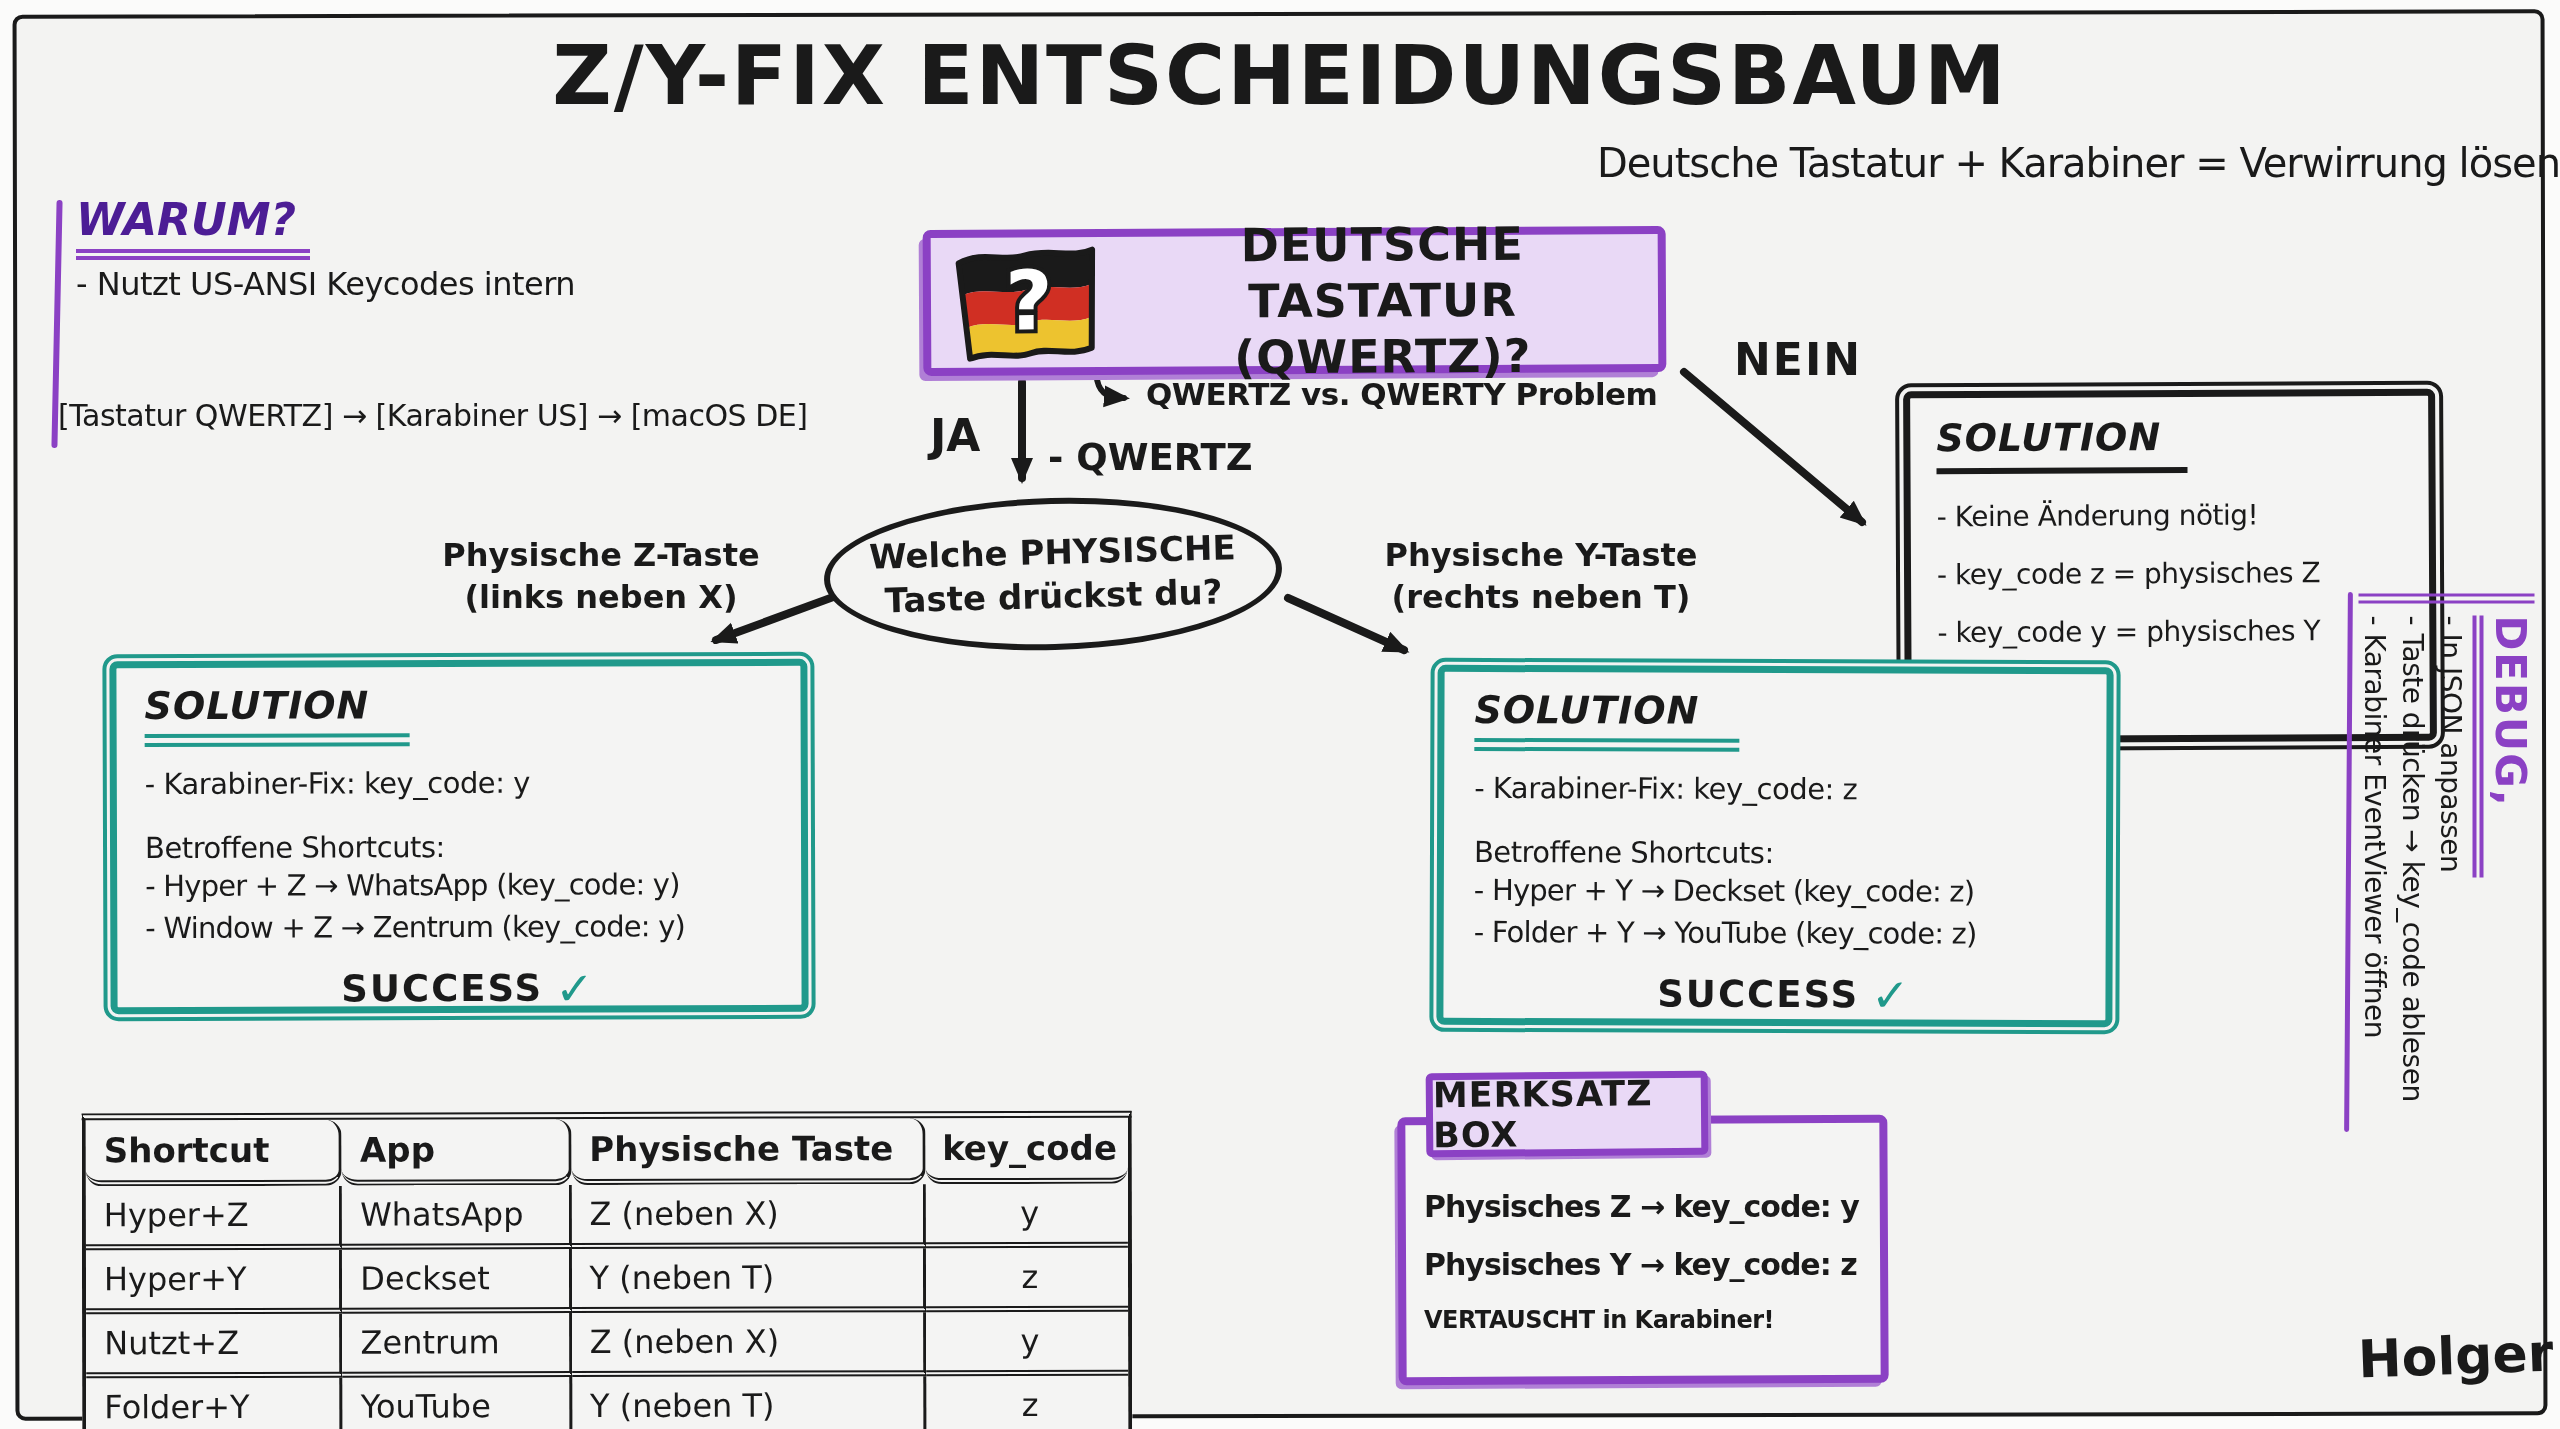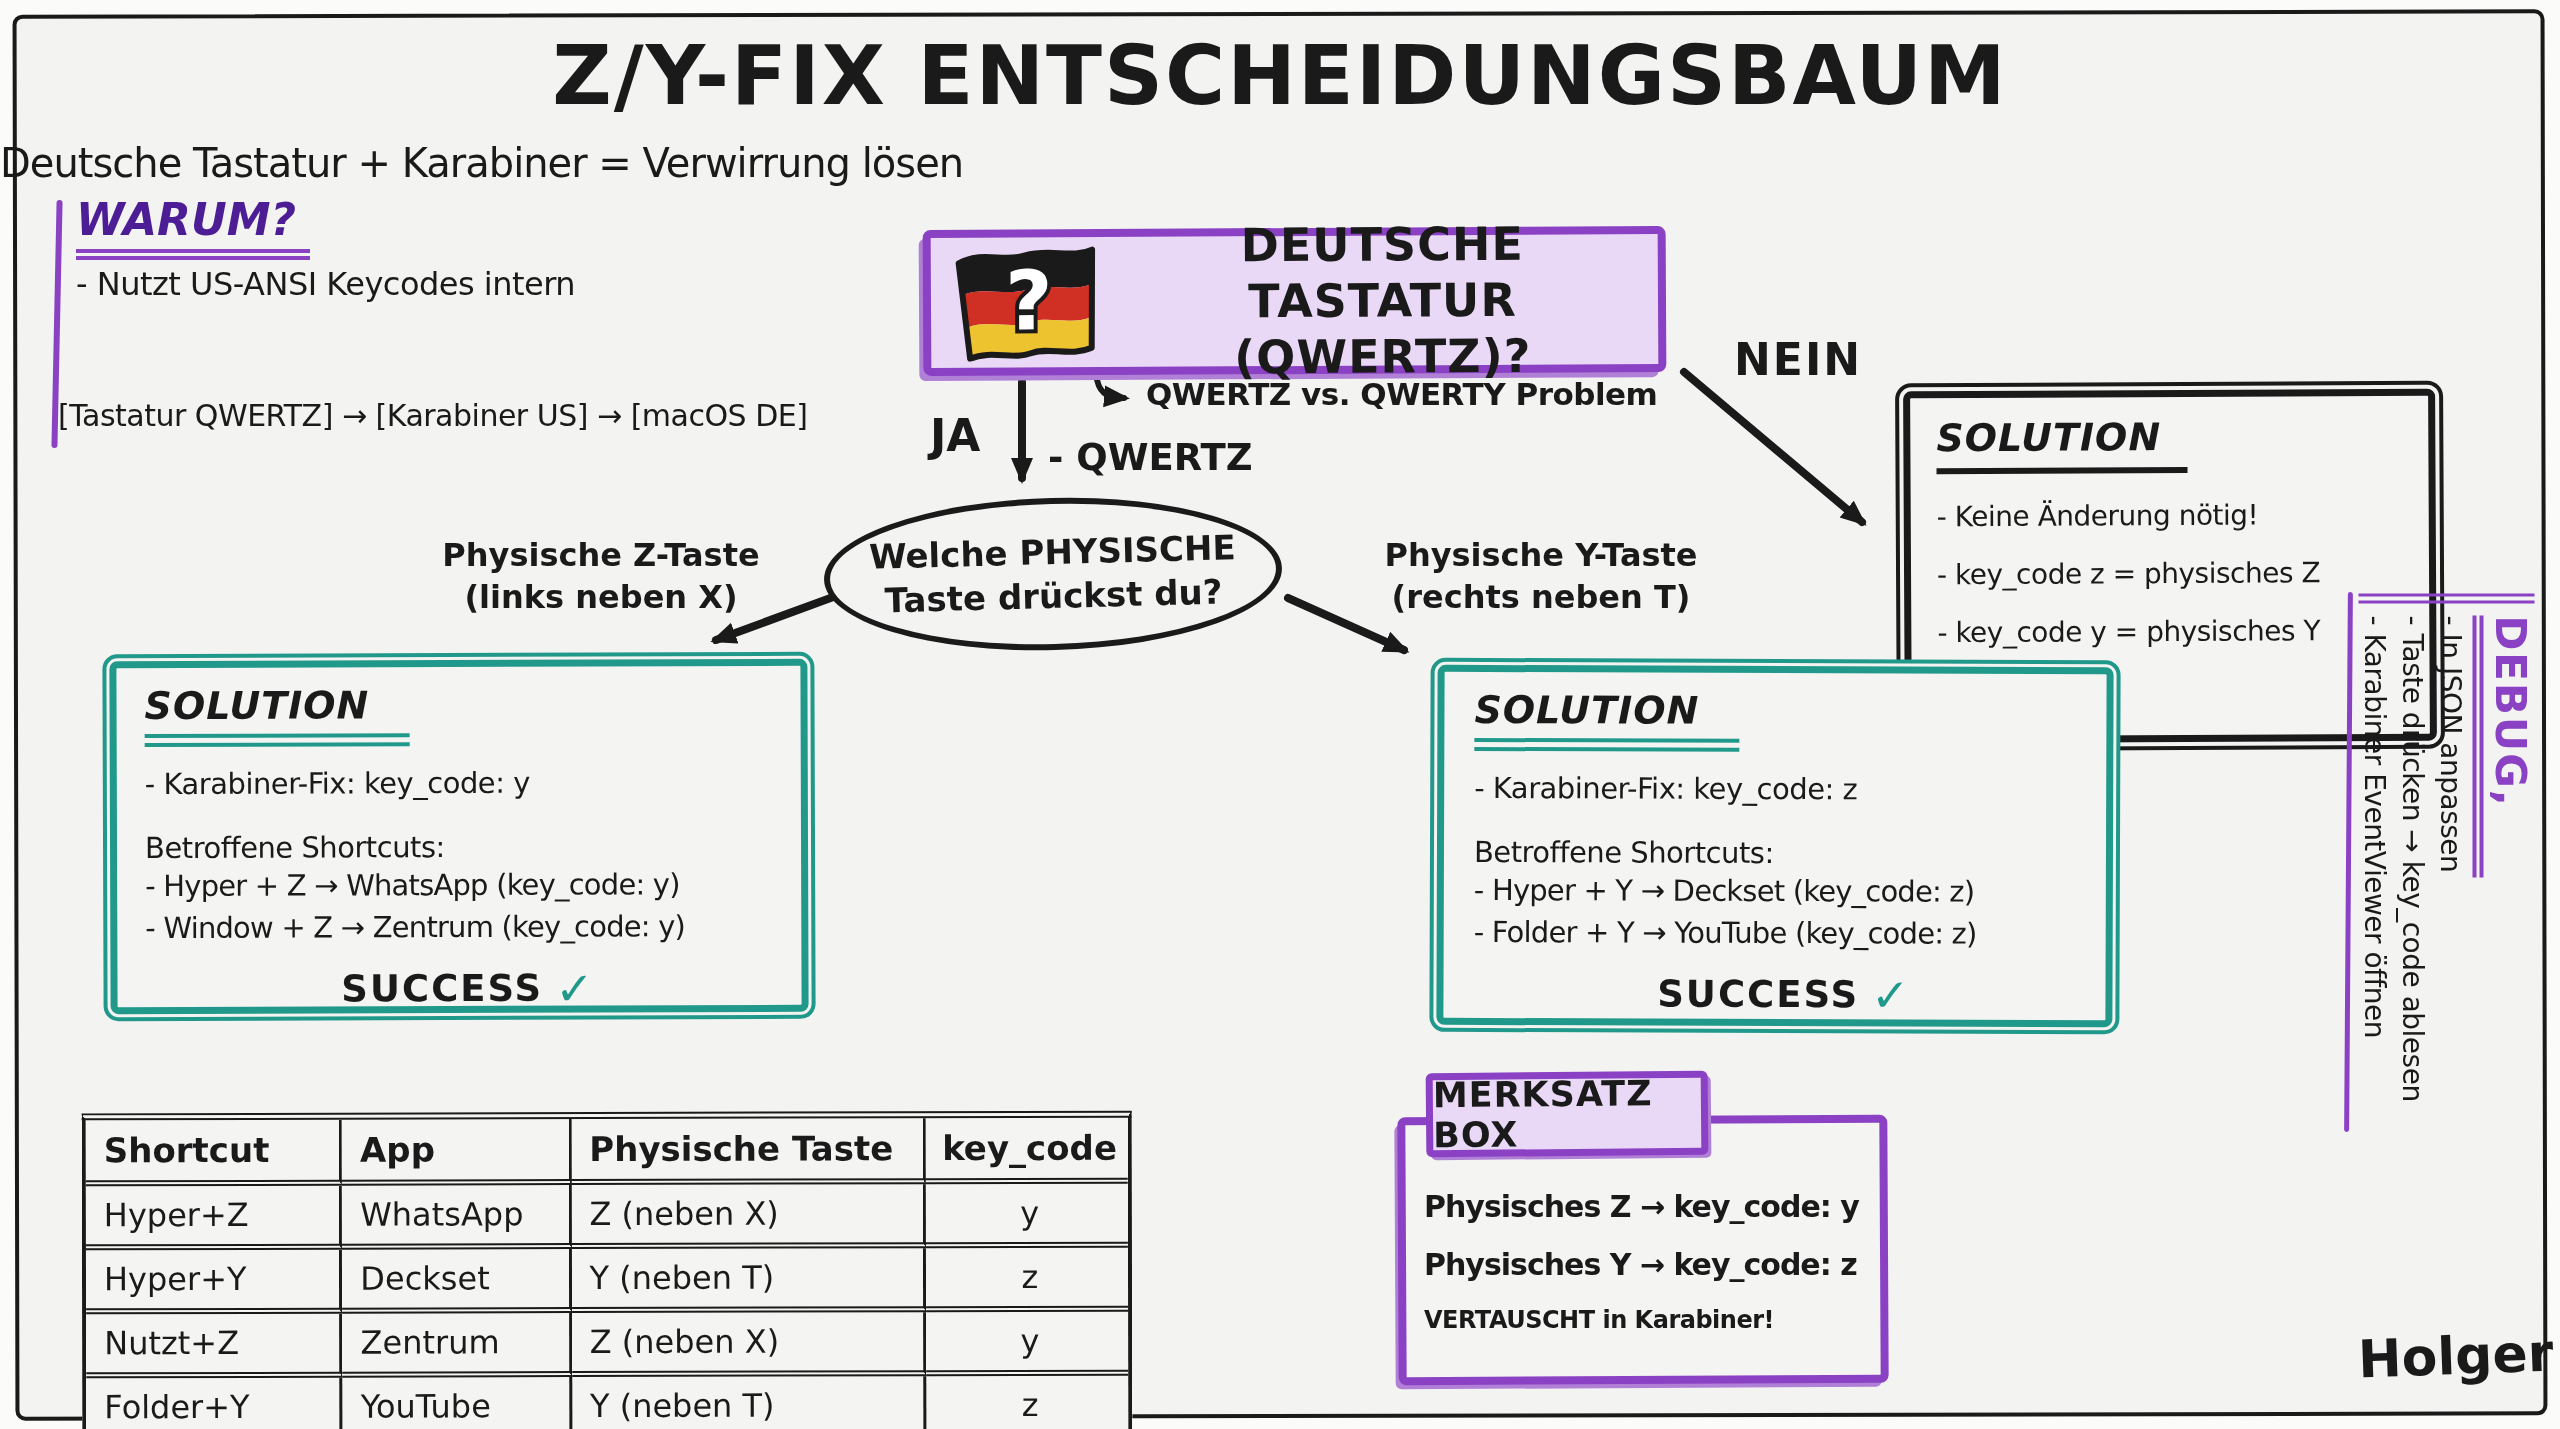--- a/index.html
+++ b/index.html
@@ -10,21 +10,21 @@
   }
   #board{position:absolute;inset:0;}
   .frame{
     position:absolute;left:14px;top:12px;width:2524px;height:1398px;
     border:4px solid #1a1a1a;border-radius:10px;background:#f3f3f2;
     transform:rotate(-0.12deg);
   }
   .abs{position:absolute;}
 
   .page-title{left:0;right:0;top:28px;text-align:center;font-size:82px;font-weight:bold;letter-spacing:2px;}
-  .page-subtitle{left:0;right:0;top:140px;text-align:left;font-size:40px;letter-spacing:-1px;}
+  .page-subtitle{left:0;right:0;top:140px;text-align:right;font-size:40px;letter-spacing:-1px;}
 
   
   .warum-bracket{left:54px;top:200px;width:6px;height:248px;background:#8b41c4;border-radius:4px;transform:rotate(1.2deg);}
   .warum-heading{left:76px;top:194px;font-size:44px;font-weight:bold;font-style:italic;color:#4c1d95;
     border-bottom:11px double #8b41c4;padding:0 14px 4px 0;}
   .warum-items{left:76px;top:262px;font-size:32px;line-height:45px;letter-spacing:-0.5px;}
   .warum-note{left:58px;top:398px;font-size:30px;letter-spacing:-0.5px;}
 
   
   .decision-box{left:923px;top:228px;width:743px;height:146px;background:#e9d9f6;
@@ -66,21 +66,21 @@
 
   
   .table-title{left:64px;top:1044px;font-size:45px;font-weight:bold;letter-spacing:1px;}
   .tbl{left:82px;top:1112px;width:1050px;border:4px solid #1a1a1a;border-top:7px double #1a1a1a;
     box-sizing:border-box;background:#f4f4f3;transform:rotate(-0.15deg);}
   .tr{display:grid;grid-template-columns:24.6% 22% 34% 19.4%;}
   .td{border-right:3px solid #1a1a1a;border-bottom:6px double #1a1a1a;
     font-size:32px;padding:10px 6px 10px 18px;white-space:nowrap;overflow:hidden;}
   .td:last-child{border-right:none;text-align:center;padding-left:12px;}
   .tr:last-child .td{border-bottom:none;}
-  .tr.th .td{font-weight:bold;font-size:34px;}
+  .tr.th .td{font-weight:bold;font-size:34px;border-radius:16px;}
 
   
   .merk-outer{left:1398px;top:1116px;width:490px;height:268px;border:8px solid #8b41c4;border-radius:8px;
     box-sizing:border-box;background:#f4f4f3;box-shadow:-5px 6px 0 -2px #b07fd6;transform:rotate(-0.3deg);}
   .merk-tab{left:1426px;top:1072px;width:282px;height:84px;border:7px solid #8b41c4;border-radius:6px;
     box-sizing:border-box;background:#e9d9f6;display:flex;align-items:center;justify-content:center;
     font-size:35px;font-weight:bold;letter-spacing:1px;box-shadow:4px 4px 0 -1px #b07fd6;transform:rotate(-0.5deg);}
   .merk-lines{left:1424px;top:1178px;width:450px;font-size:30px;line-height:58px;letter-spacing:-1px;font-weight:bold;}
   .merk-emph{left:1424px;top:1306px;width:450px;font-size:24px;font-weight:bold;letter-spacing:-0.5px;}
 

